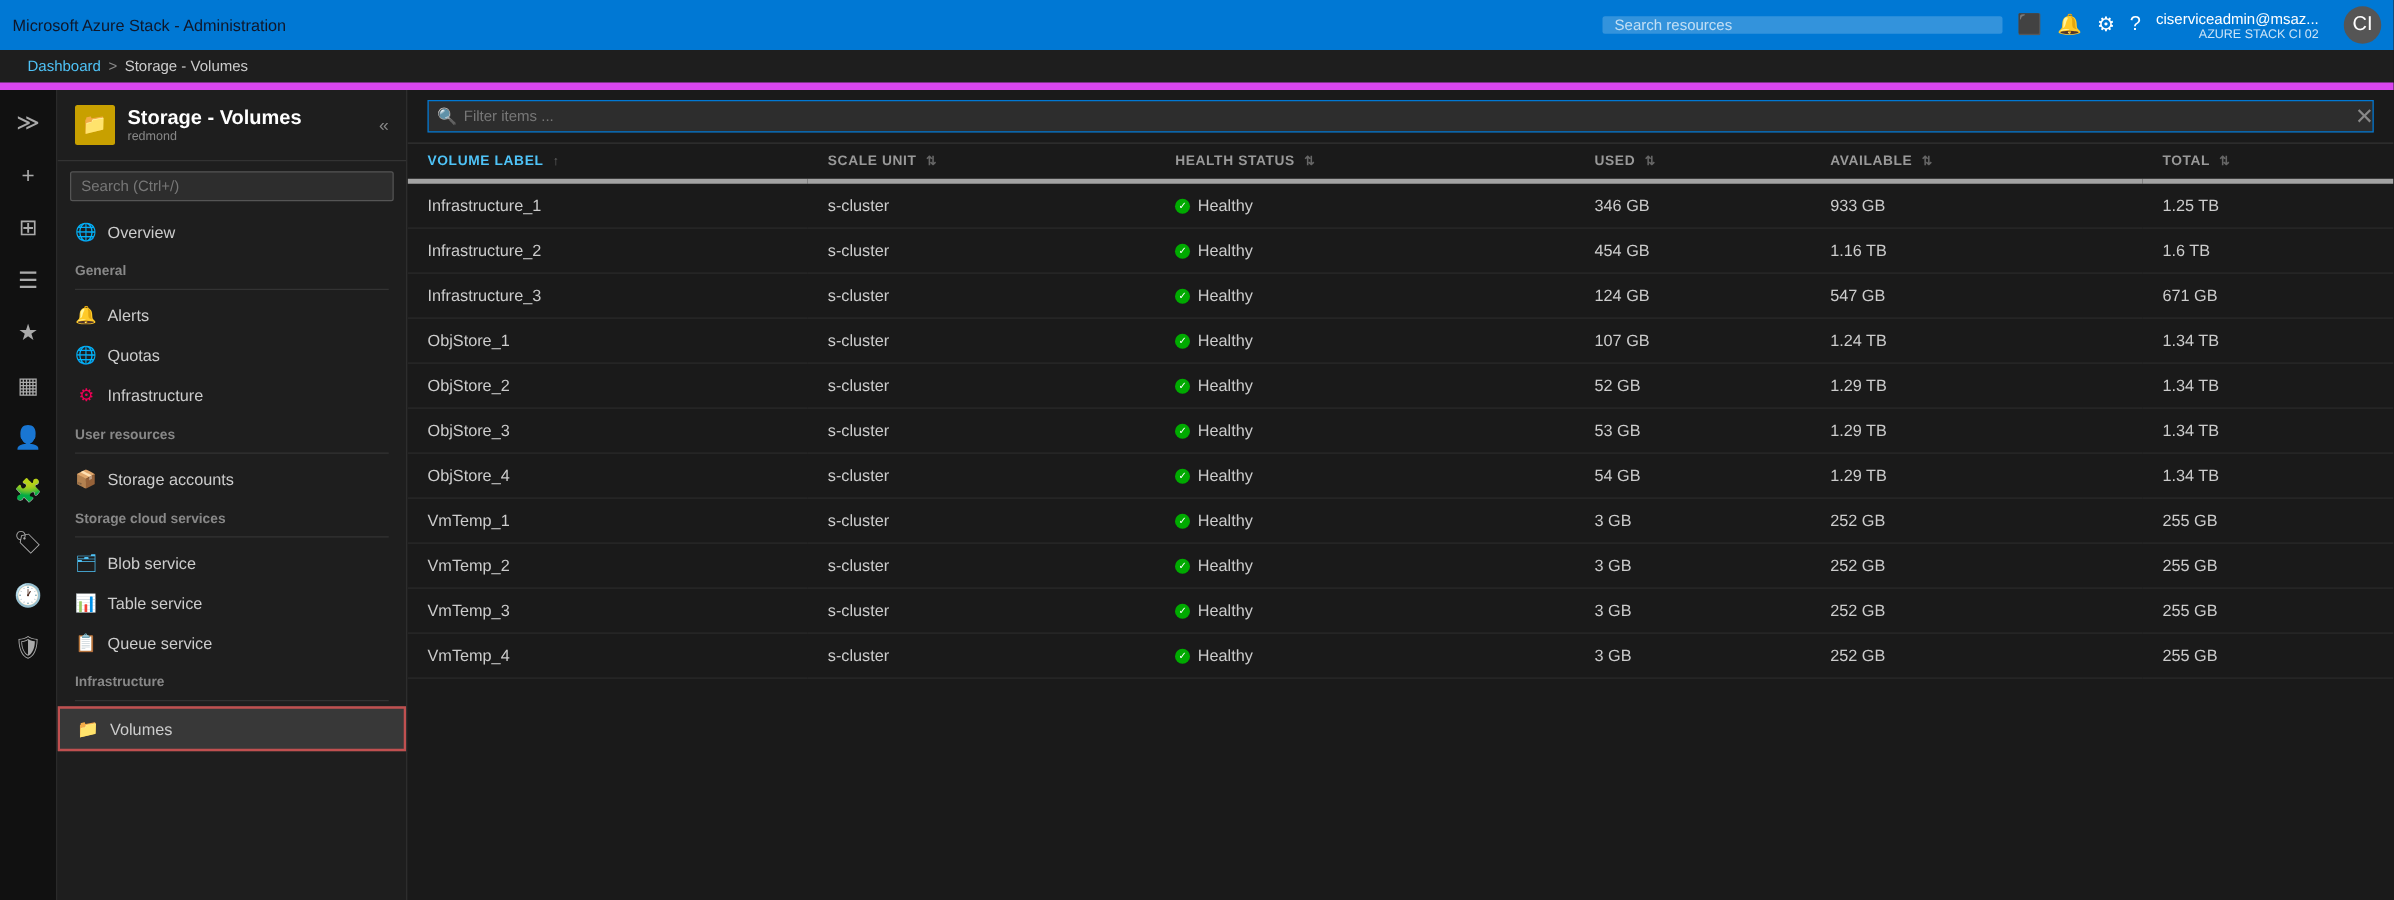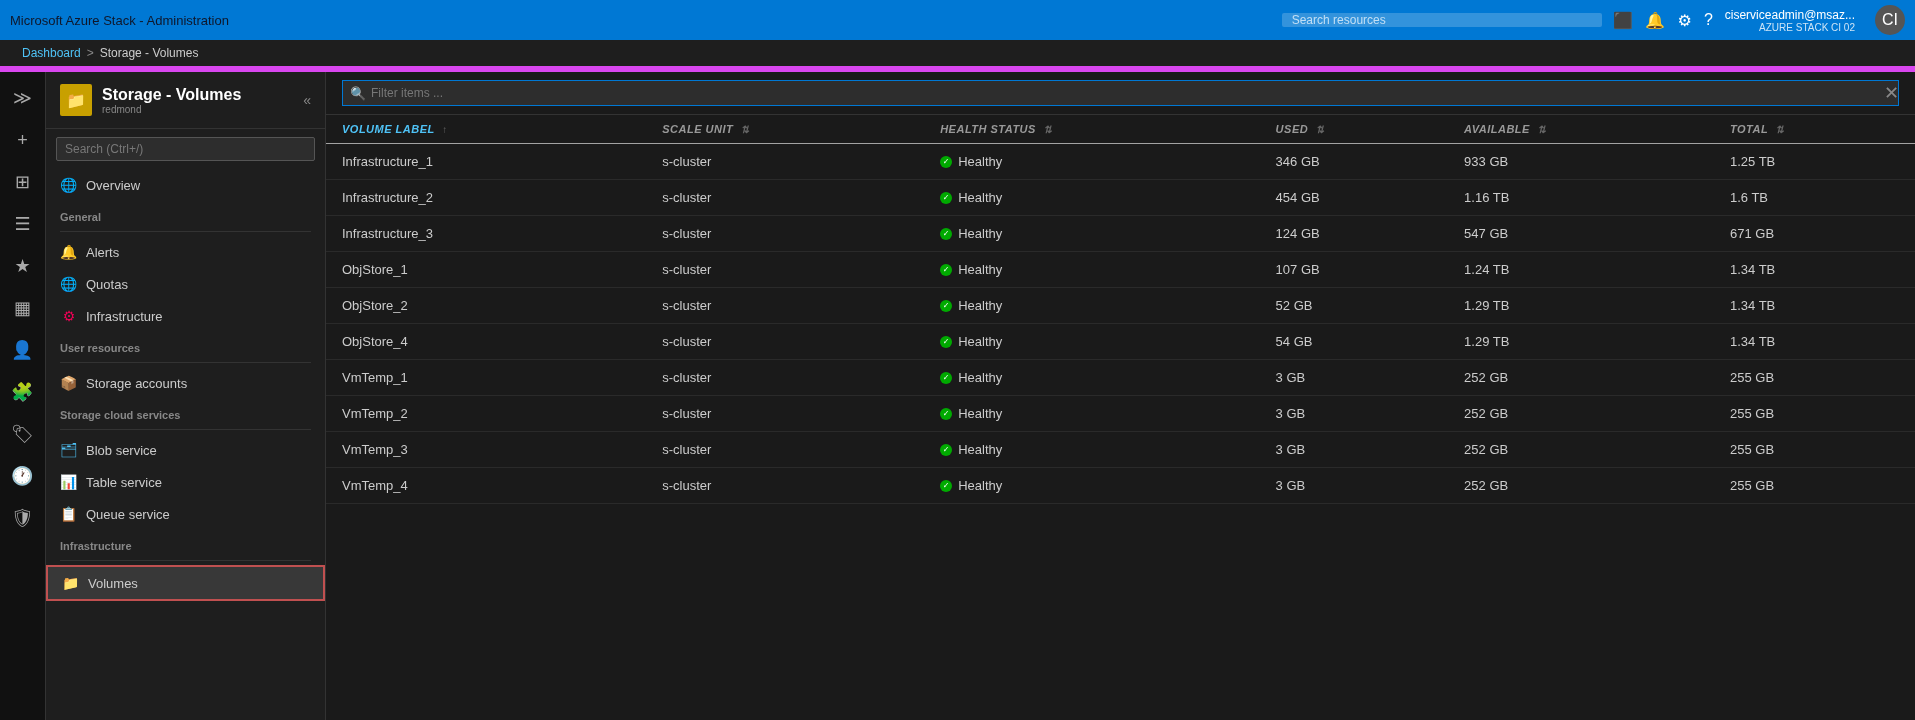--- a/index.html
+++ b/index.html
@@ -51,21 +51,21 @@
     .close-btn { color: #888; cursor: pointer; font-size: 18px; }
 
     .filter-bar { padding: 8px 16px; border-bottom: 1px solid #333; flex-shrink: 0; }
     .filter-input { background: #2d2d2d; border: 1px solid #0078d4; color: #ccc; padding: 5px 10px 5px 28px; width: 100%; font-size: 12px; outline: none; }
     .filter-input::placeholder { color: #777; }
     .filter-wrap { position: relative; }
     .filter-icon { position: absolute; left: 8px; top: 50%; transform: translateY(-50%); color: #777; font-size: 13px; }
 
     .table-container { flex: 1; overflow-y: auto; }
     table { width: 100%; border-collapse: collapse; }
-    thead tr { border-bottom: 1px solid #a3a3a3; font-style: italic; }
+    thead tr { border-bottom: 4px solid #a3a3a3; }
     th { padding: 8px 16px; text-align: left; font-size: 11px; font-weight: 600; color: #999; text-transform: uppercase; letter-spacing: 0.5px; cursor: pointer; white-space: nowrap; }
     th .sort-icon { margin-left: 4px; color: #666; font-size: 10px; }
     th.active-col { color: #4fc3f7; }
     td { padding: 10px 16px; font-size: 13px; color: #ccc; border-bottom: 1px solid #2a2a2a; }
     .health-badge { display: flex; align-items: center; gap: 6px; }
     .health-dot { width: 12px; height: 12px; border-radius: 50%; background: #0a0; display: flex; align-items: center; justify-content: center; color: #fff; font-size: 8px; }
 
     
     ::-webkit-scrollbar { width: 6px; height: 6px; }
     ::-webkit-scrollbar-track { background: #1a1a1a; }
@@ -274,20 +274,33 @@
         <div class="health-badge">
           <span class="health-dot">✓</span>
           <span>Healthy</span>
         </div>
       </td>
       <td>52 GB</td>
       <td>1.29 TB</td>
       <td>1.34 TB</td>
     </tr>
             <tr>
+      <td>ObjStore_3</td>
+      <td>s-cluster</td>
+      <td>
+        <div class="health-badge">
+          <span class="health-dot">✓</span>
+          <span>Healthy</span>
+        </div>
+      </td>
+      <td>53 GB</td>
+      <td>1.29 TB</td>
+      <td>1.34 TB</td>
+    </tr>
+            <tr>
       <td>ObjStore_4</td>
       <td>s-cluster</td>
       <td>
         <div class="health-badge">
           <span class="health-dot">✓</span>
           <span>Healthy</span>
         </div>
       </td>
       <td>54 GB</td>
       <td>1.29 TB</td>

